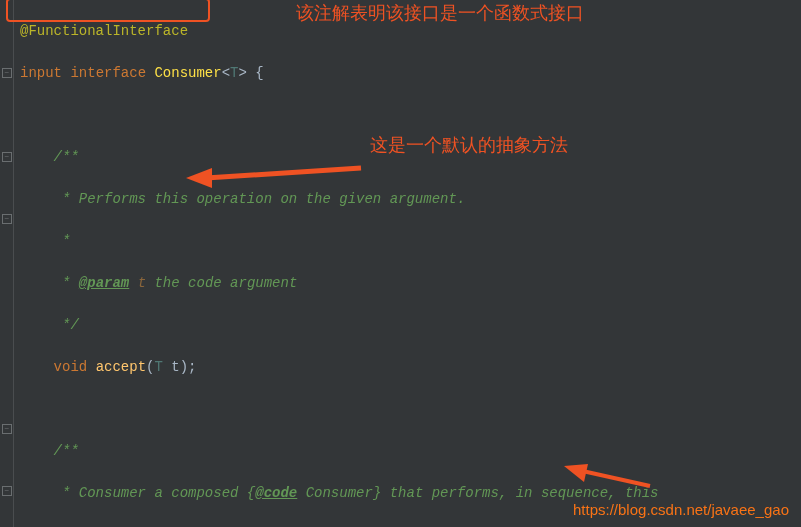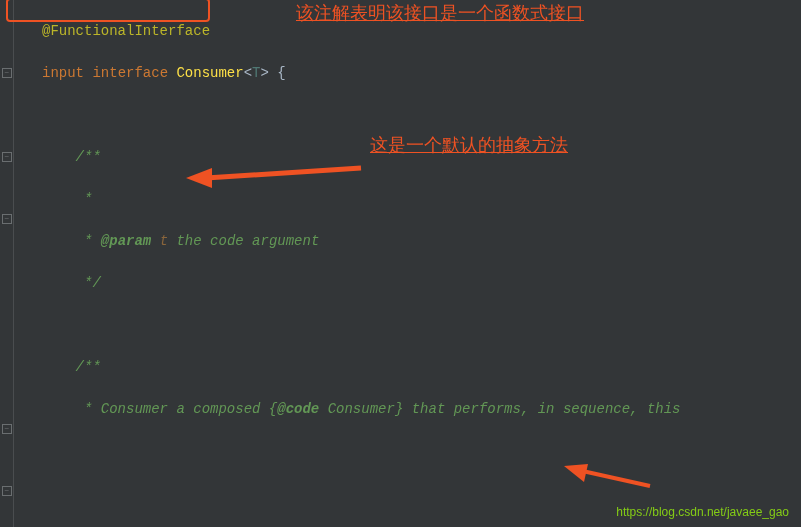--- a/index.html
+++ b/index.html
@@ -35,80 +35,80 @@
     color: #6a6e70;
     font-size: 8px;
     text-align: center;
     line-height: 8px;
     font-style: normal;
   }
   .code {
     padding: 0 6px;
     white-space: pre;
     font-style: normal;
-    margin-left: 22px;
   }
   .line { height: 21px; }
   .annotation { color: #bbb529; }
   .keyword { color: #cc7832; }
   .type { color: #fde047; }
   .generic { color: #507874; }
   .method { color: #ffc66d; }
   .paren { color: #a9b7c6; }
   .doc-comment { color: #629755; font-style: italic; }
-  .doc-tag { color: #629755; font-style: italic; font-weight: bold; }
+  .doc-tag { color: #629755; font-style: italic; font-weight: bold; text-decoration: underline; }
   .doc-param-name { color: #8a653b; font-style: italic; }
   .callout-box {
     position: absolute;
     border: 2px solid #ef5223;
     border-radius: 4px;
     pointer-events: none;
   }
   .callout-text {
     position: absolute;
     color: #ef5223;
     font-family: "PingFang SC","Microsoft YaHei",sans-serif;
     font-size: 18px;
     font-style: normal;
     pointer-events: none;
-    text-decoration: underline;
   }
   .arrow {
     position: absolute;
     pointer-events: none;
   }
   .watermark {
     position: absolute;
     right: 12px;
     bottom: 6px;
-    color: #84cc16;
+    color: #f97316;
     font-family: Arial, sans-serif;
-    font-size: 12px;
+    font-size: 15px;
     font-style: normal;
   }
 </style>
 </head>
 <body>
 
 <div class="editor">
   <div class="gutter">
     <div class="fold" style="top:68px;">−</div>
     <div class="fold" style="top:152px;">−</div>
     <div class="fold" style="top:214px;">−</div>
     <div class="fold" style="top:424px;">−</div>
     <div class="fold" style="top:486px;">−</div>
   </div>
   <div class="code">
 <div class="line"><span class="annotation">@FunctionalInterface</span></div>
 <div class="line"><span class="keyword">input</span> <span class="keyword">interface</span> <span class="type">Consumer</span><span class="paren">&lt;</span><span class="generic">T</span><span class="paren">&gt; {</span></div>
 <div class="line"></div>
 <div class="line">    <span class="doc-comment">/**</span></div>
+<div class="line">    <span class="doc-comment"> * Performs this operation on the given argument.</span></div>
 <div class="line">    <span class="doc-comment"> *</span></div>
 <div class="line">    <span class="doc-comment"> * </span><span class="doc-tag">@param</span><span class="doc-comment"> </span><span class="doc-param-name">t</span><span class="doc-comment"> </span><span class="doc-comment">the code argument</span></div>
 <div class="line">    <span class="doc-comment"> */</span></div>
+<div class="line">    <span class="keyword">void</span> <span class="method">accept</span><span class="paren">(</span><span class="generic">T</span><span class="paren"> t);</span></div>
 <div class="line"></div>
 <div class="line">    <span class="doc-comment">/**</span></div>
 <div class="line">    <span class="doc-comment"> * Consumer a composed {</span><span class="doc-tag">@code</span><span class="doc-comment"> Consumer} that performs, in sequence, this</span></div>
 <div class="line">    </div>
 
 
 
 
 
 

